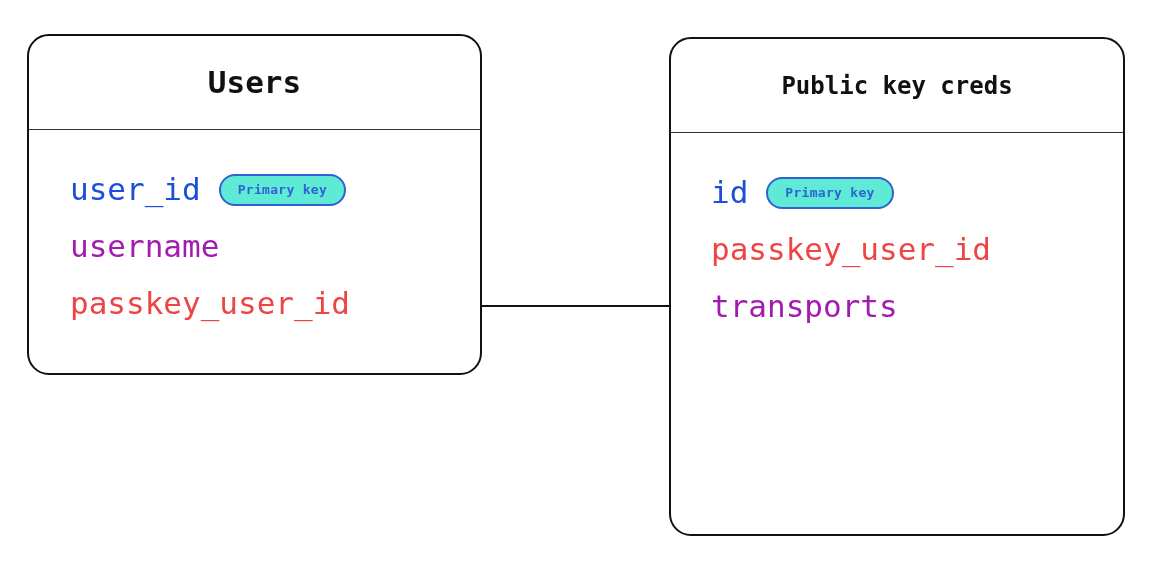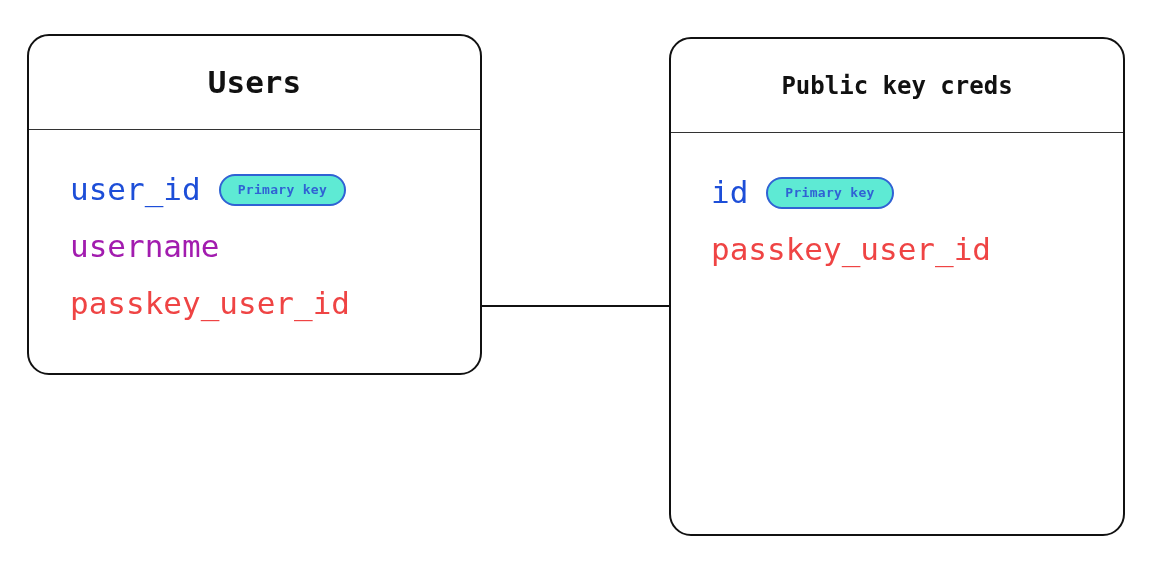--- a/index.html
+++ b/index.html
@@ -160,17 +160,20 @@
         <span class="pk-badge">Primary key</span>
       </div>
 
 
       <div class="field-row">
         <span class="field-name is-fk">passkey_user_id</span>
       </div>
 
 
 
+      <div class="field-row">
+        <span class="field-name">transports</span>
+      </div>
 
     </div>
   </div>
 
 </div>
 
 </body></html>

